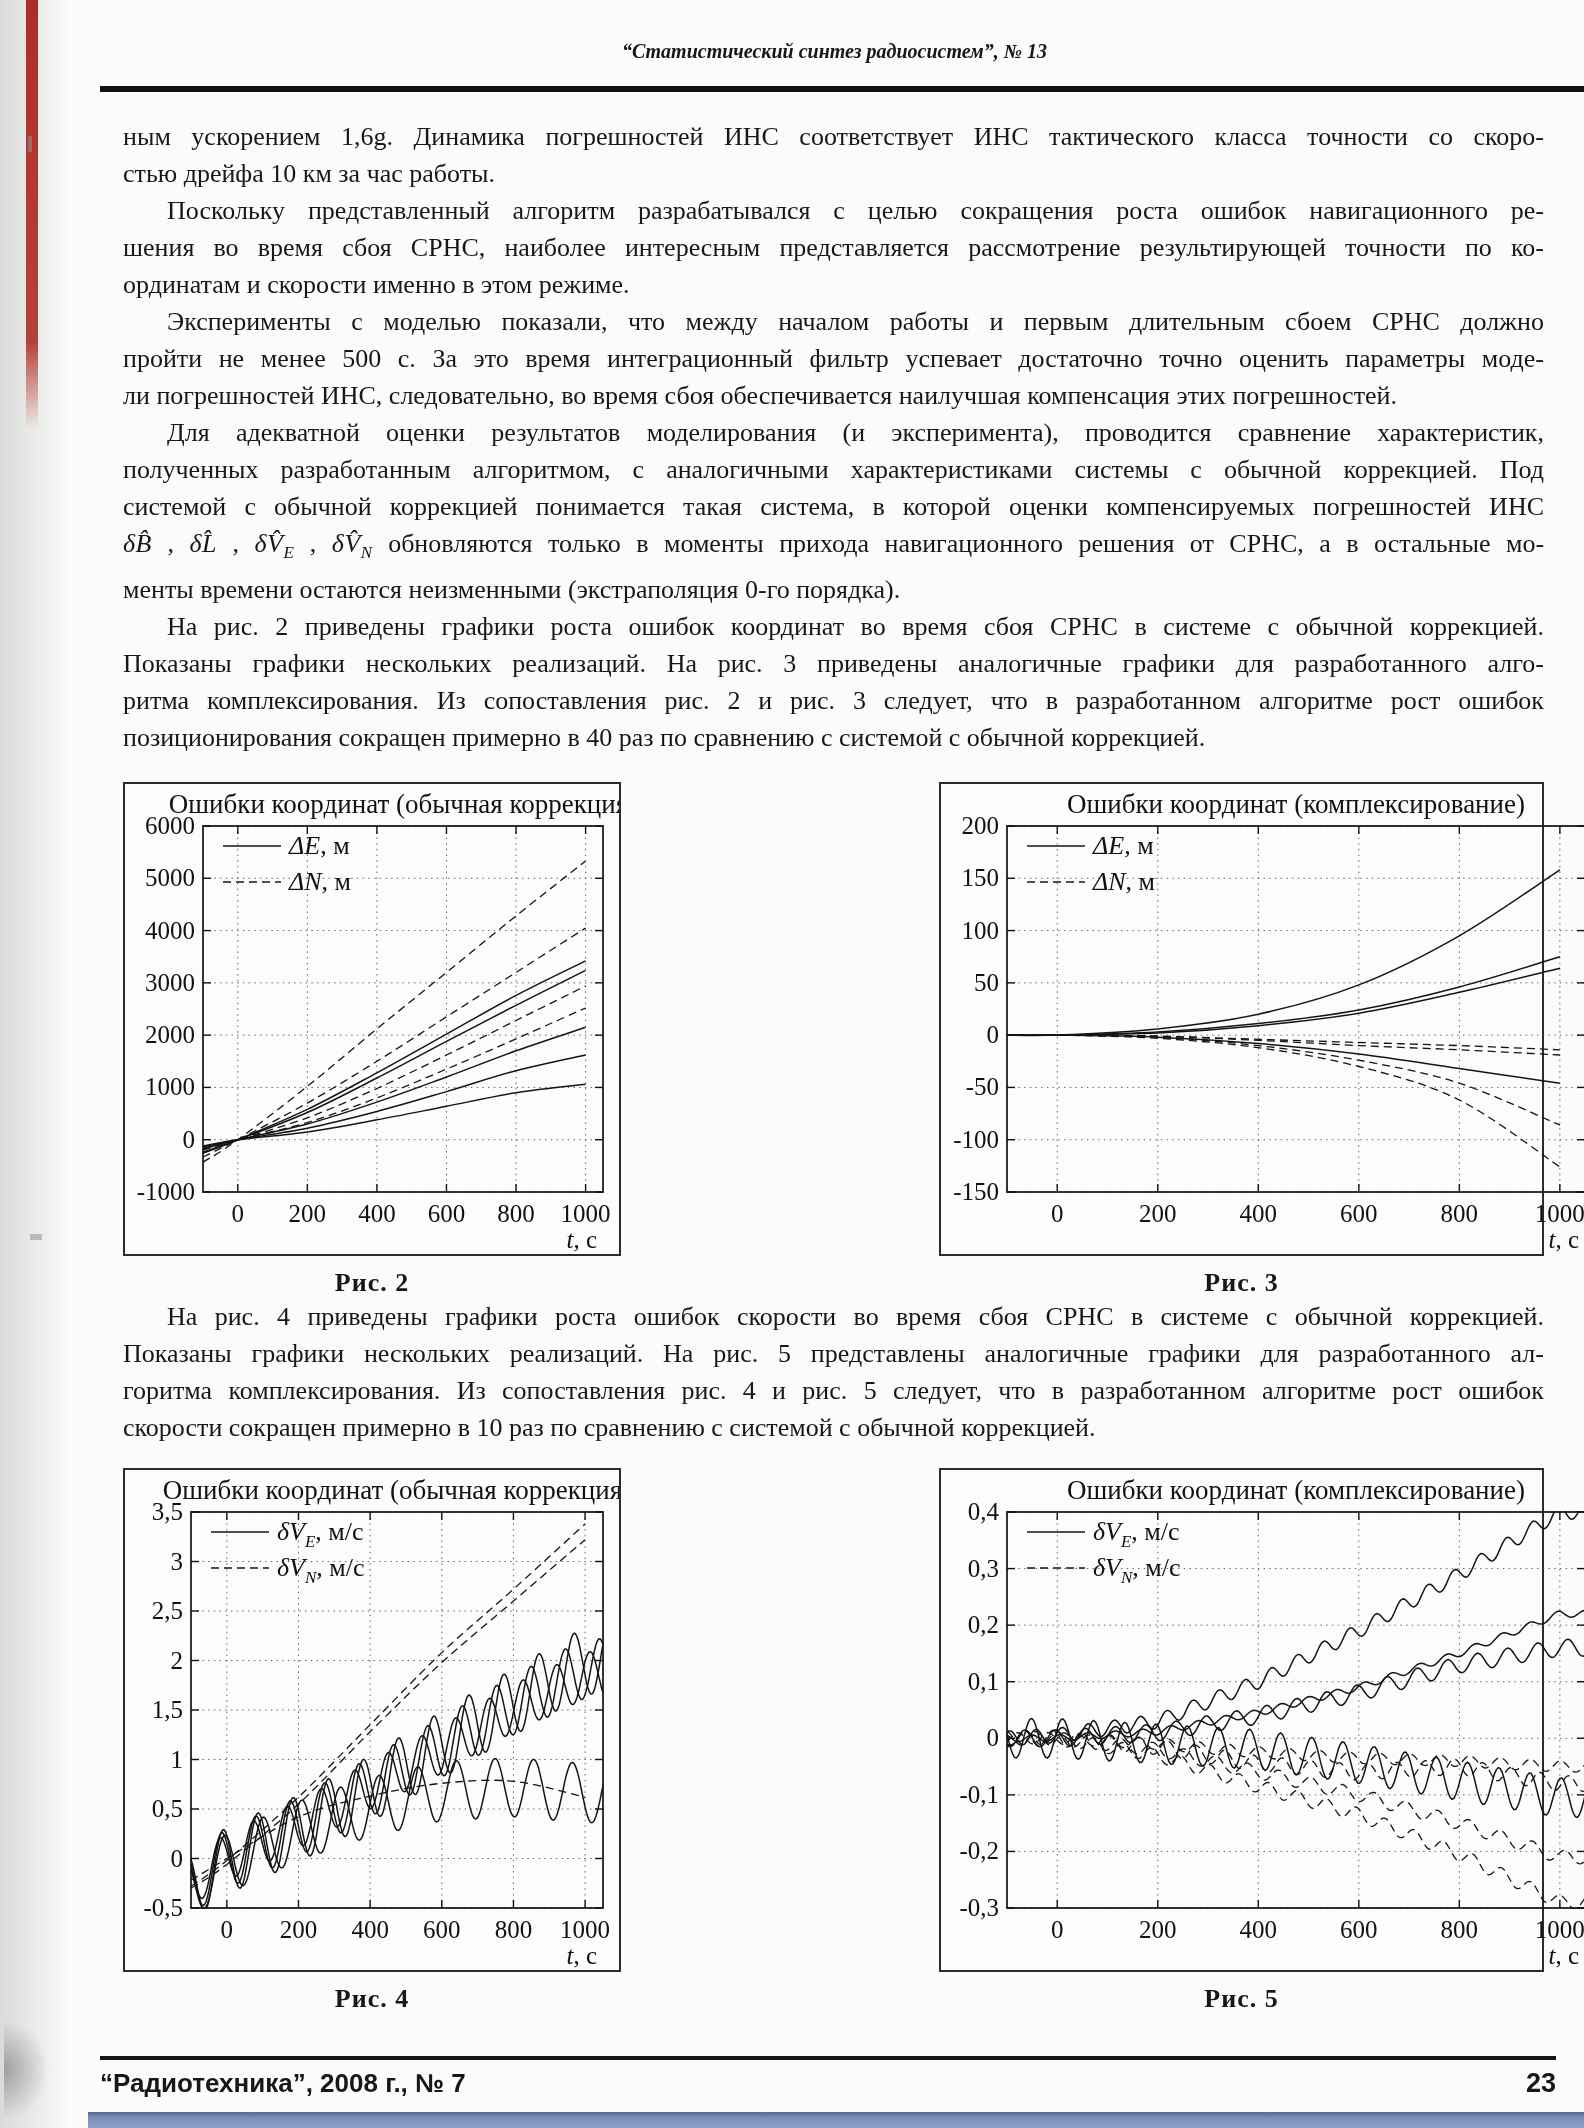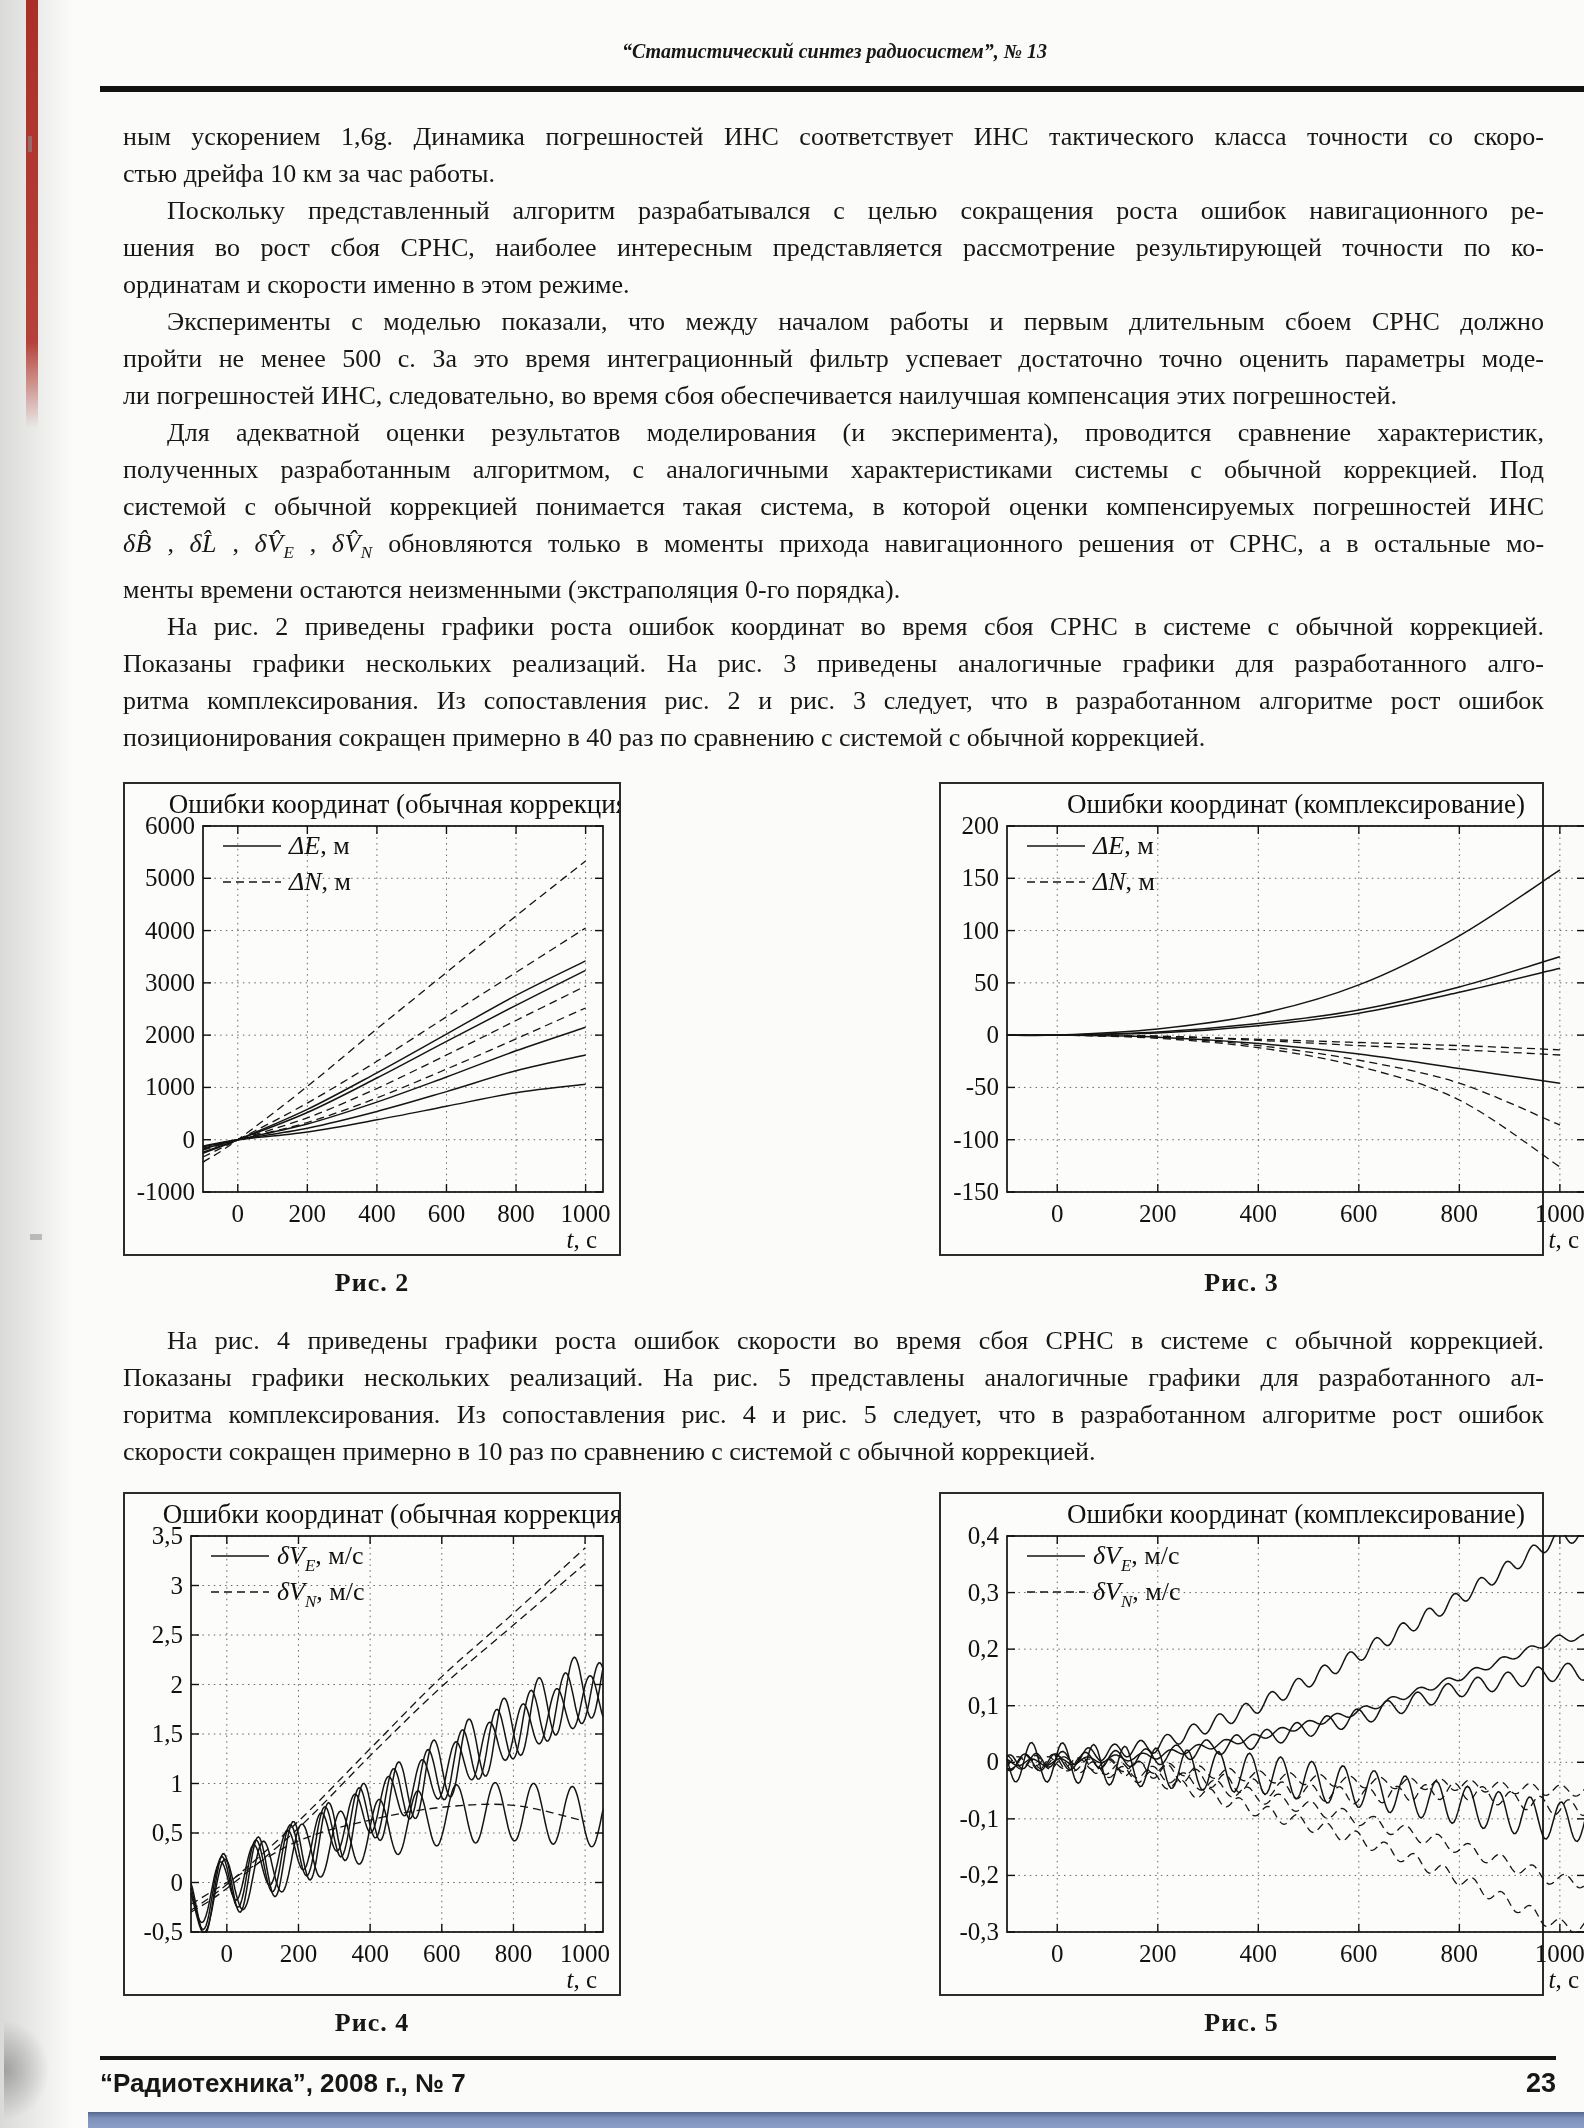--- a/index.html
+++ b/index.html
@@ -30,21 +30,21 @@
   .math sub{font-size:17px;font-style:italic;}
 
   .figrow{display:flex;justify-content:space-between;align-items:flex-start;margin-top:26px;}
   .figrow.second{margin-top:22px;}
   .figcol-left{width:498px;}
   .figcol-right{width:605px;}
   .figframe{border:2px solid #2b2b2b;background:#fcfcfb;}
   .figframe svg{display:block;}
   .caption{margin-top:12px;text-align:center;font-size:26px;font-weight:bold;letter-spacing:1px;}
 
-  .between-text{margin-top:24px;}
+  .between-text{}
 
   .footer-rule{position:absolute;left:100px;right:28px;top:2056px;height:4px;background:#161616;}
   .footer-row{position:absolute;left:100px;right:28px;top:2068px;display:flex;
       justify-content:space-between;align-items:flex-start;
       font-family:"Liberation Sans",sans-serif;font-weight:bold;}
   .footer-journal{font-size:26px;}
   .footer-page{font-size:27px;margin-left:12px;}
 
   
   .grid{stroke:#4c4c4c;stroke-width:1;stroke-dasharray:1.5 4.2;fill:none;opacity:.85;}
@@ -74,21 +74,21 @@
 
   <div class="content">
 
     <div class="body-text">
         <div>
           <div class="line">ным ускорением 1,6g. Динамика погрешностей ИНС соответствует ИНС тактического класса точности со скоро-</div>
           <div class="line last">стью дрейфа 10 км за час работы.</div>
         </div>
         <div>
           <div class="line indent">Поскольку представленный алгоритм разрабатывался с целью сокращения роста ошибок навигационного ре-</div>
-          <div class="line">шения во рост сбоя СРНС, наиболее интересным представляется рассмотрение результирующей точности по ко-</div>
+          <div class="line">шения во время сбоя СРНС, наиболее интересным представляется рассмотрение результирующей точности по ко-</div>
           <div class="line last">ординатам и скорости именно в этом режиме.</div>
         </div>
         <div>
           <div class="line indent">Эксперименты с моделью показали, что между началом работы и первым длительным сбоем СРНС должно</div>
           <div class="line">пройти не менее 500 с. За это время интеграционный фильтр успевает достаточно точно оценить параметры моде-</div>
           <div class="line last">ли погрешностей ИНС, следовательно, во время сбоя обеспечивается наилучшая компенсация этих погрешностей.</div>
         </div>
         <div>
           <div class="line indent">Для адекватной оценки результатов моделирования (и эксперимента), проводится сравнение характеристик,</div>
           <div class="line">полученных разработанным алгоритмом, с аналогичными характеристиками системы с обычной коррекцией. Под</div>

